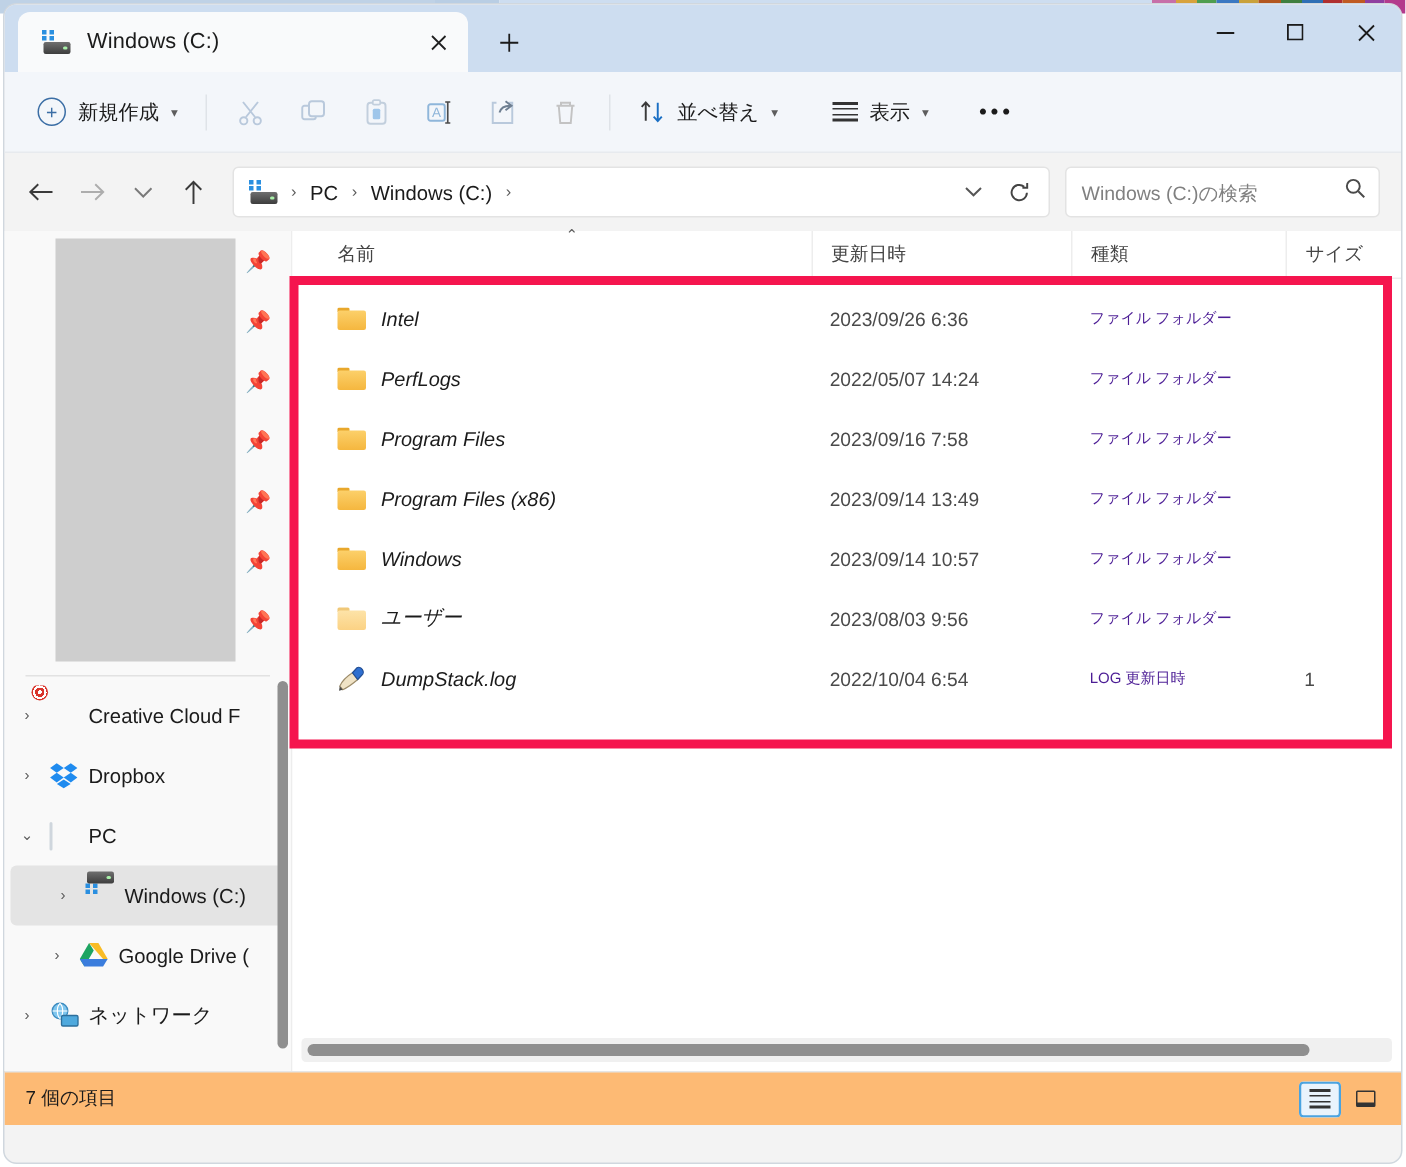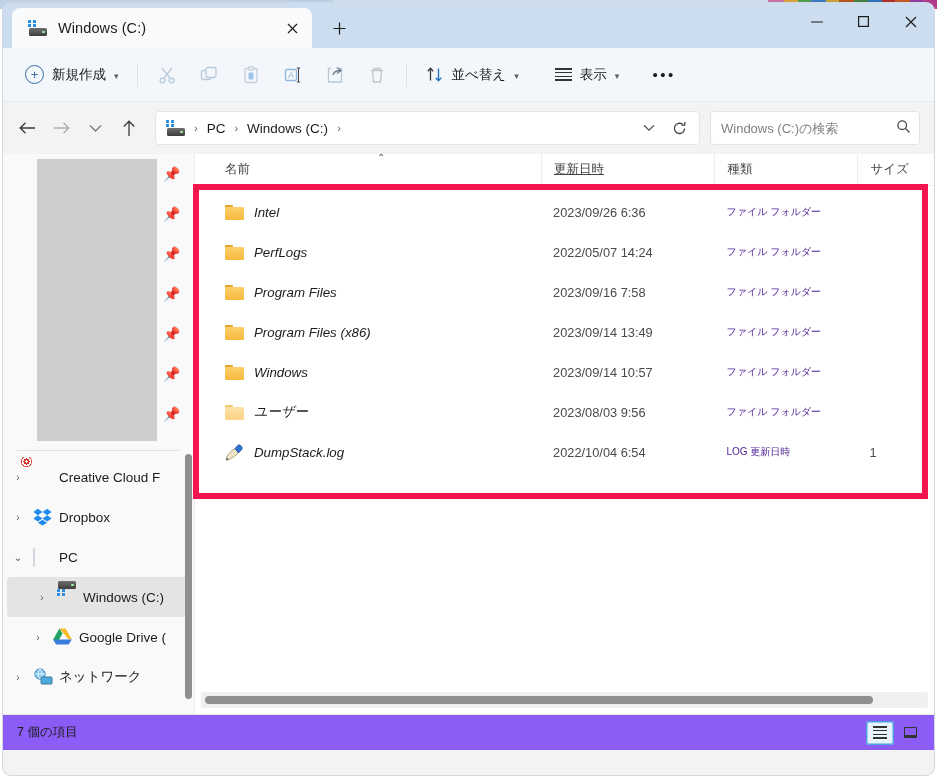--- a/index.html
+++ b/index.html
@@ -236,21 +236,21 @@
     padding-left: 18px;
     position: relative;
   }
   .col {
     font-size: 12.5px; color: #444;
     display: flex; align-items: center; height: 100%;
     border-left: 1px solid #ededed; padding-left: 12px;
   }
   .col:first-child { border-left: 0; }
   .col.name { width: 345px; position: relative; }
-  .col.date { width: 182px; text-decoration: underline; }
+  .col.date { width: 182px; }
   .col.type { width: 150px; }
   .col.size { width: 80px; }
   .sortcaret {
     position: absolute; left: 50%; top: -2px;
     font-size: 10px; color: #5b5b5b;
   }
 
   .rows { padding-top: 6px; }
   .row {
     height: 40px; display: flex; align-items: center;
@@ -295,21 +295,21 @@
     display: flex; align-items: center;
   }
   .hscroll-thumb {
     height: 8px; margin-left: 4px; width: 668px;
     background: #8f8f8f; border-radius: 4px;
   }
 
   
   .statusbar {
     height: 36px;
-    background: #8b5cf6;
+    background: #fdba74;
     border-top: 1px solid #e6e6e6;
     display: flex; align-items: center;
     padding: 0 10px 0 14px;
   }
   .status-text { font-size: 12.5px; color: #1b1b1b; }
   .viewtoggles { margin-left: auto; display: flex; gap: 2px; }
   .vbtn {
     width: 28px; height: 24px; border-radius: 3px;
     display: flex; align-items: center; justify-content: center;
   }

